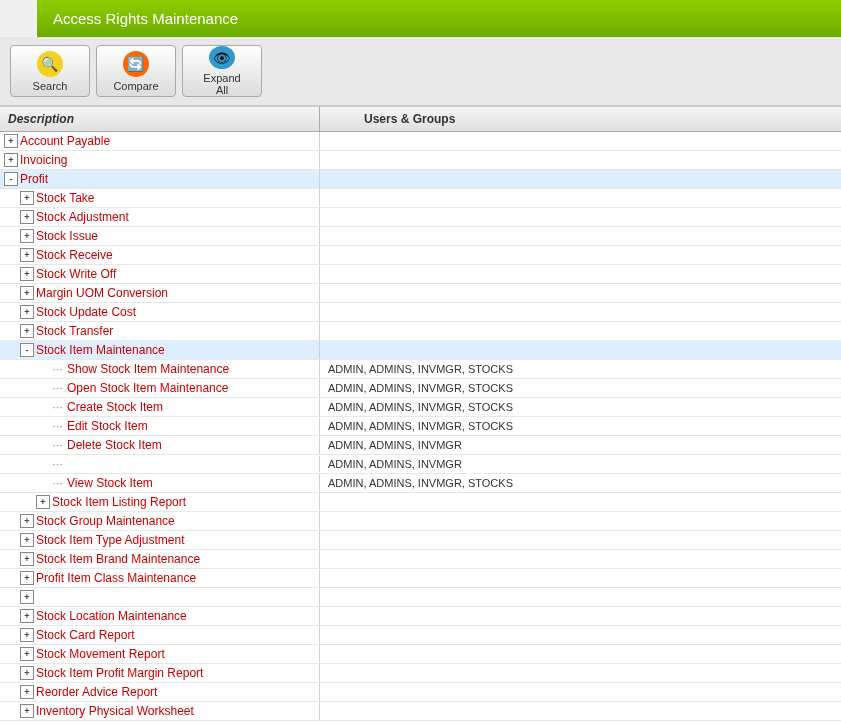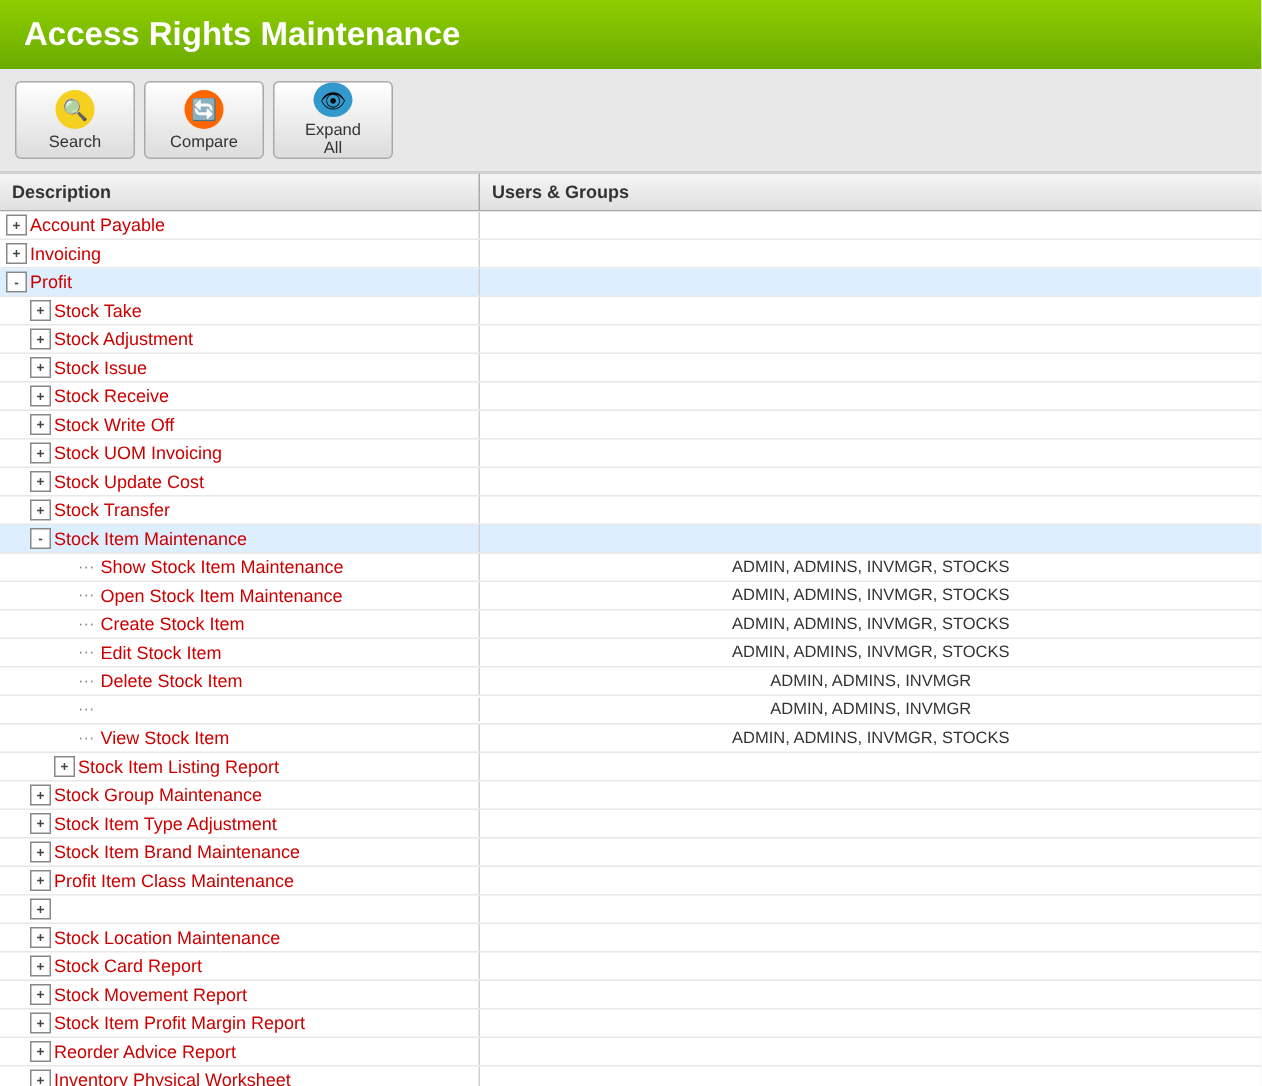--- a/index.html
+++ b/index.html
@@ -2,22 +2,23 @@
 <html><head>
   <meta charset="utf-8">
   <style>
     * { margin: 0; padding: 0; box-sizing: border-box; }
     body { font-family: Arial, sans-serif; font-size: 12px; background: #f0f0f0; width: 841px; height: 724px; overflow: hidden; }
 
     .title-bar {
       background: linear-gradient(to bottom, #8fce00, #6aab00);
       padding: 10px 16px;
       color: white;
-      font-size: 22px;
-      font-weight: bold;
+      font-size: 15px;
+      font-weight: normal;
+      margin-left: 37px;
     }
 
     .toolbar {
       background: #e8e8e8;
       padding: 8px 10px;
       display: flex;
       gap: 6px;
       border-bottom: 1px solid #ccc;
     }
 
@@ -85,27 +86,29 @@
       border-bottom: 1px solid #aaa;
       border-top: 1px solid #ccc;
     }
 
     .col-description {
       width: 320px;
       padding: 5px 8px;
       font-weight: bold;
       color: #333;
       border-right: 1px solid #aaa;
+      font-style: italic;
     }
 
     .col-users {
       flex: 1;
       padding: 5px 8px;
       font-weight: bold;
       color: #333;
+      margin-left: 36px;
     }
 
     .tree-container {
       flex: 1;
       overflow-y: scroll;
       overflow-x: hidden;
       background: #fff;
     }
 
     .tree-row {
@@ -123,21 +126,20 @@
       align-items: center;
       border-right: 1px solid #d0d0d0;
       overflow: hidden;
     }
 
     .tree-cell-users {
       flex: 1;
       padding: 2px 8px;
       color: #333;
       font-size: 11px;
-      text-align: center;
     }
 
     .tree-link {
       color: #cc0000;
       text-decoration: none;
       font-size: 12px;
       cursor: pointer;
       text-align: center;
     }
 
@@ -243,21 +245,21 @@
       <div class="tree-row">
         <div class="tree-cell-desc" style="padding-left: 20px;">
           <span class="expand-btn">+</span>
           <a class="tree-link" href="#">Stock Write Off</a>
         </div>
         <div class="tree-cell-users"></div>
       </div>
       <div class="tree-row">
         <div class="tree-cell-desc" style="padding-left: 20px;">
           <span class="expand-btn">+</span>
-          <a class="tree-link" href="#">Stock UOM Invoicing</a>
+          <a class="tree-link" href="#">Margin UOM Conversion</a>
         </div>
         <div class="tree-cell-users"></div>
       </div>
       <div class="tree-row">
         <div class="tree-cell-desc" style="padding-left: 20px;">
           <span class="expand-btn">+</span>
           <a class="tree-link" href="#">Stock Update Cost</a>
         </div>
         <div class="tree-cell-users"></div>
       </div>

